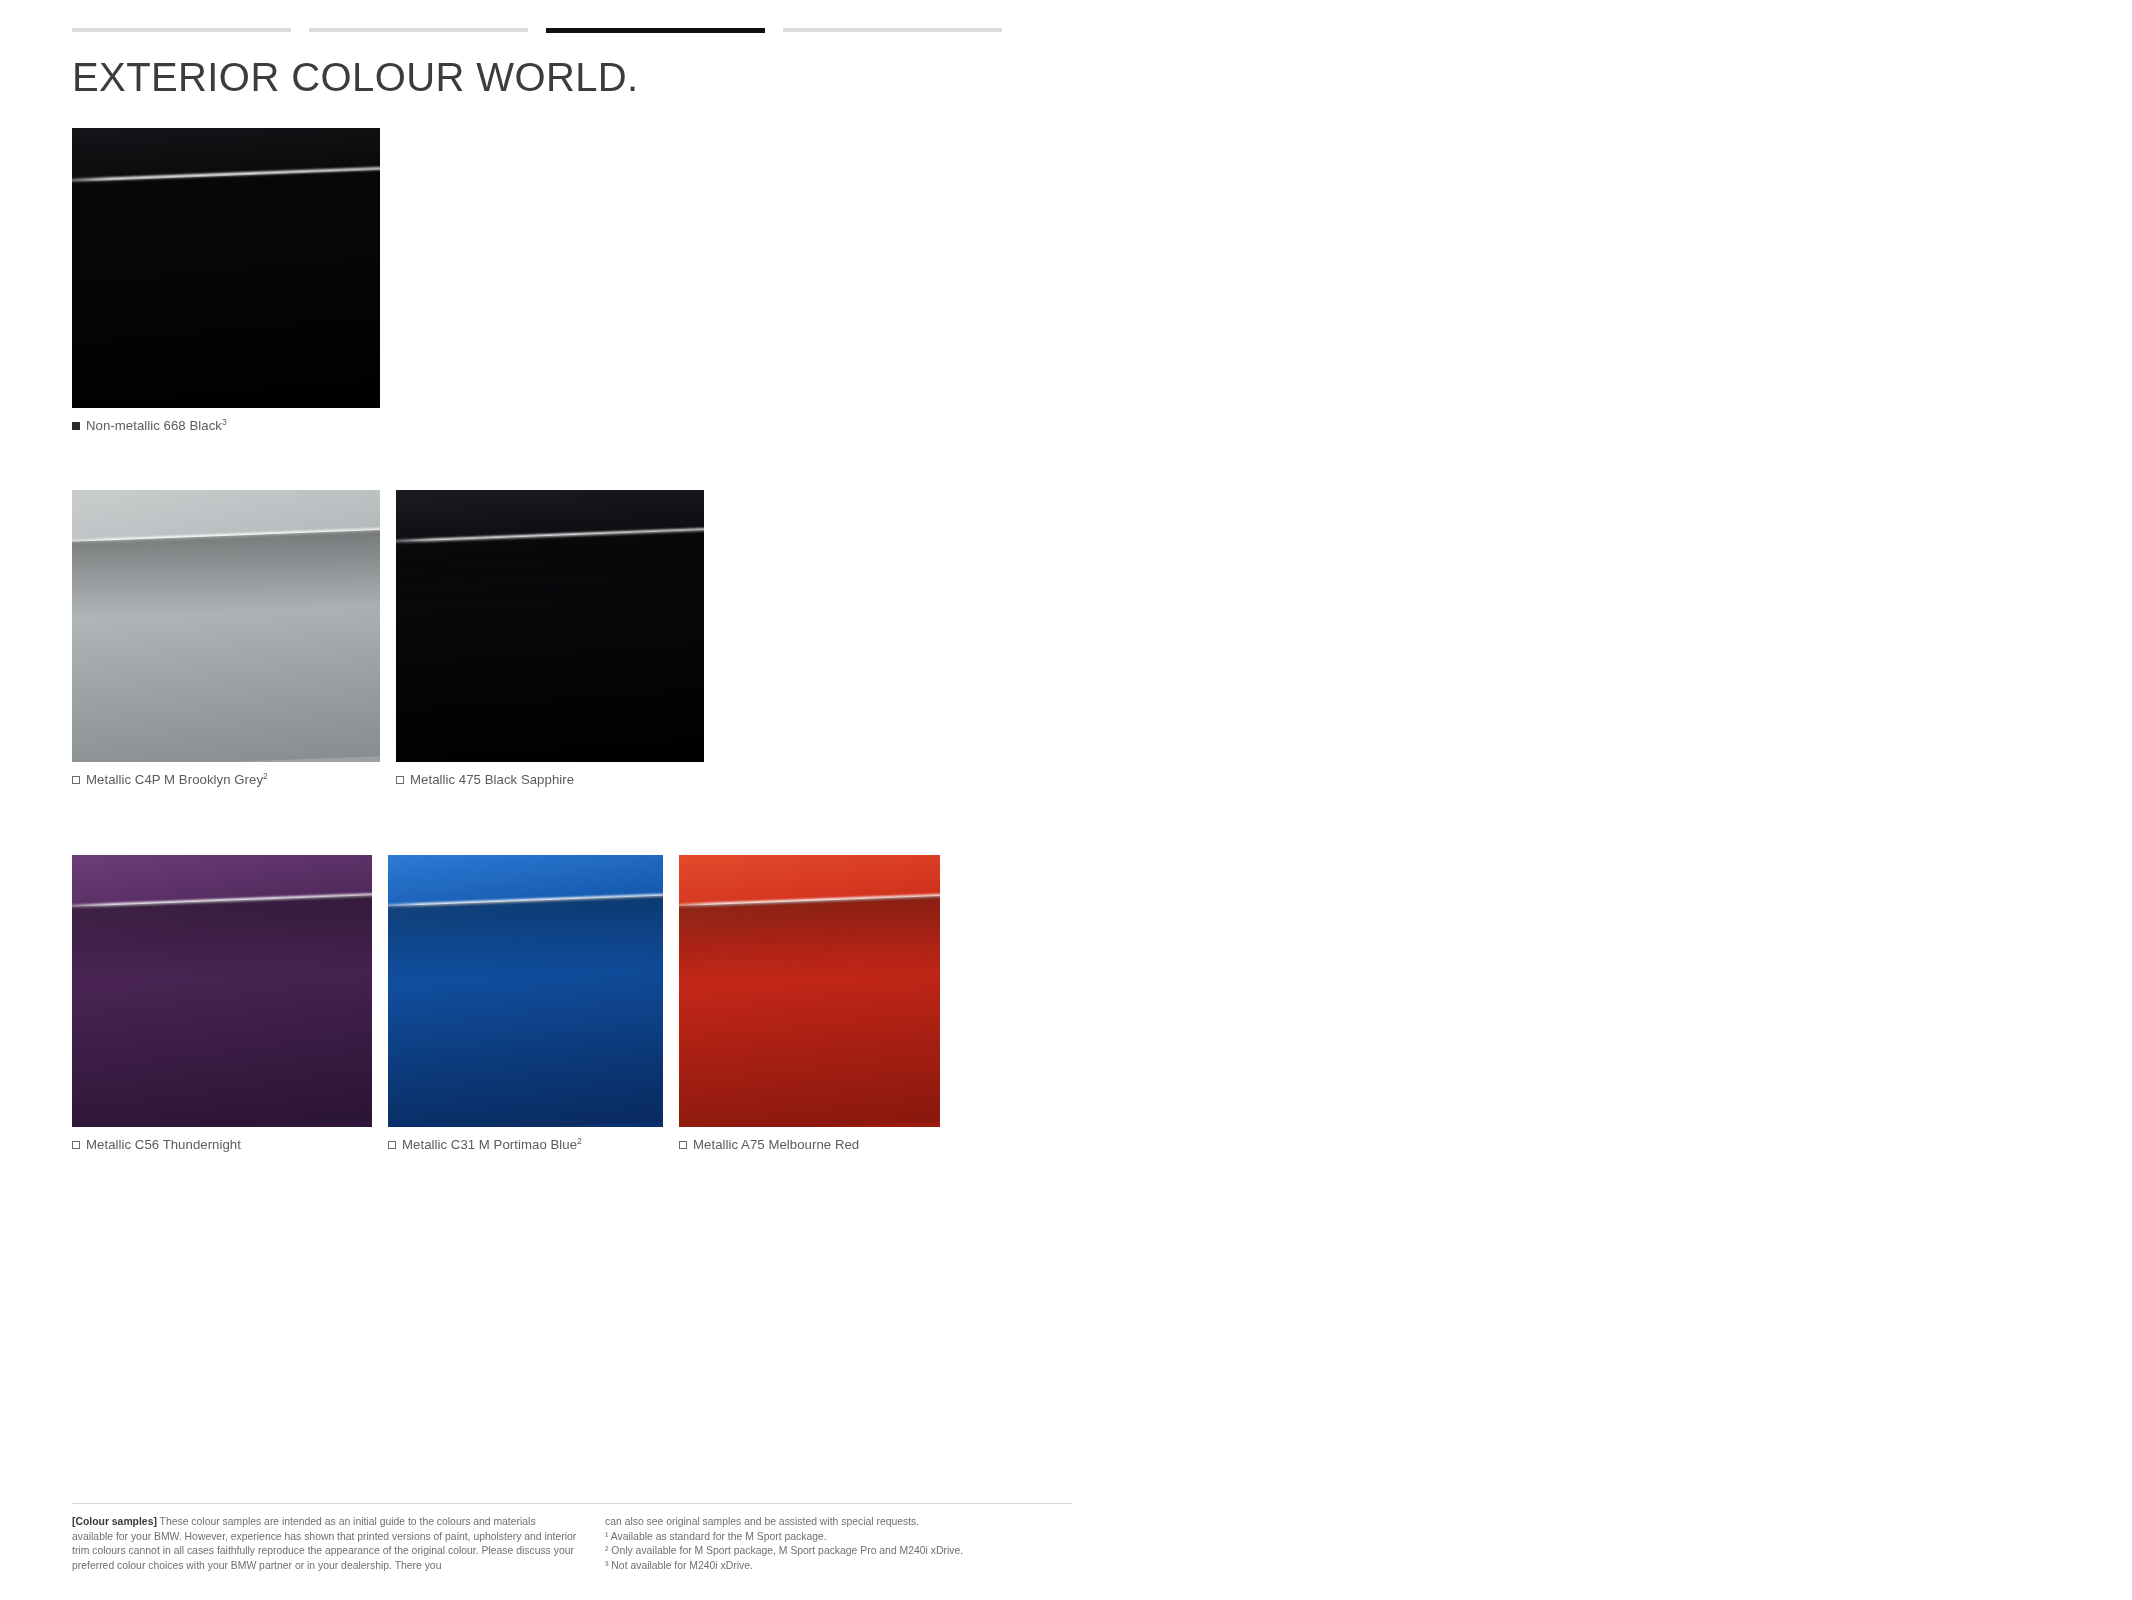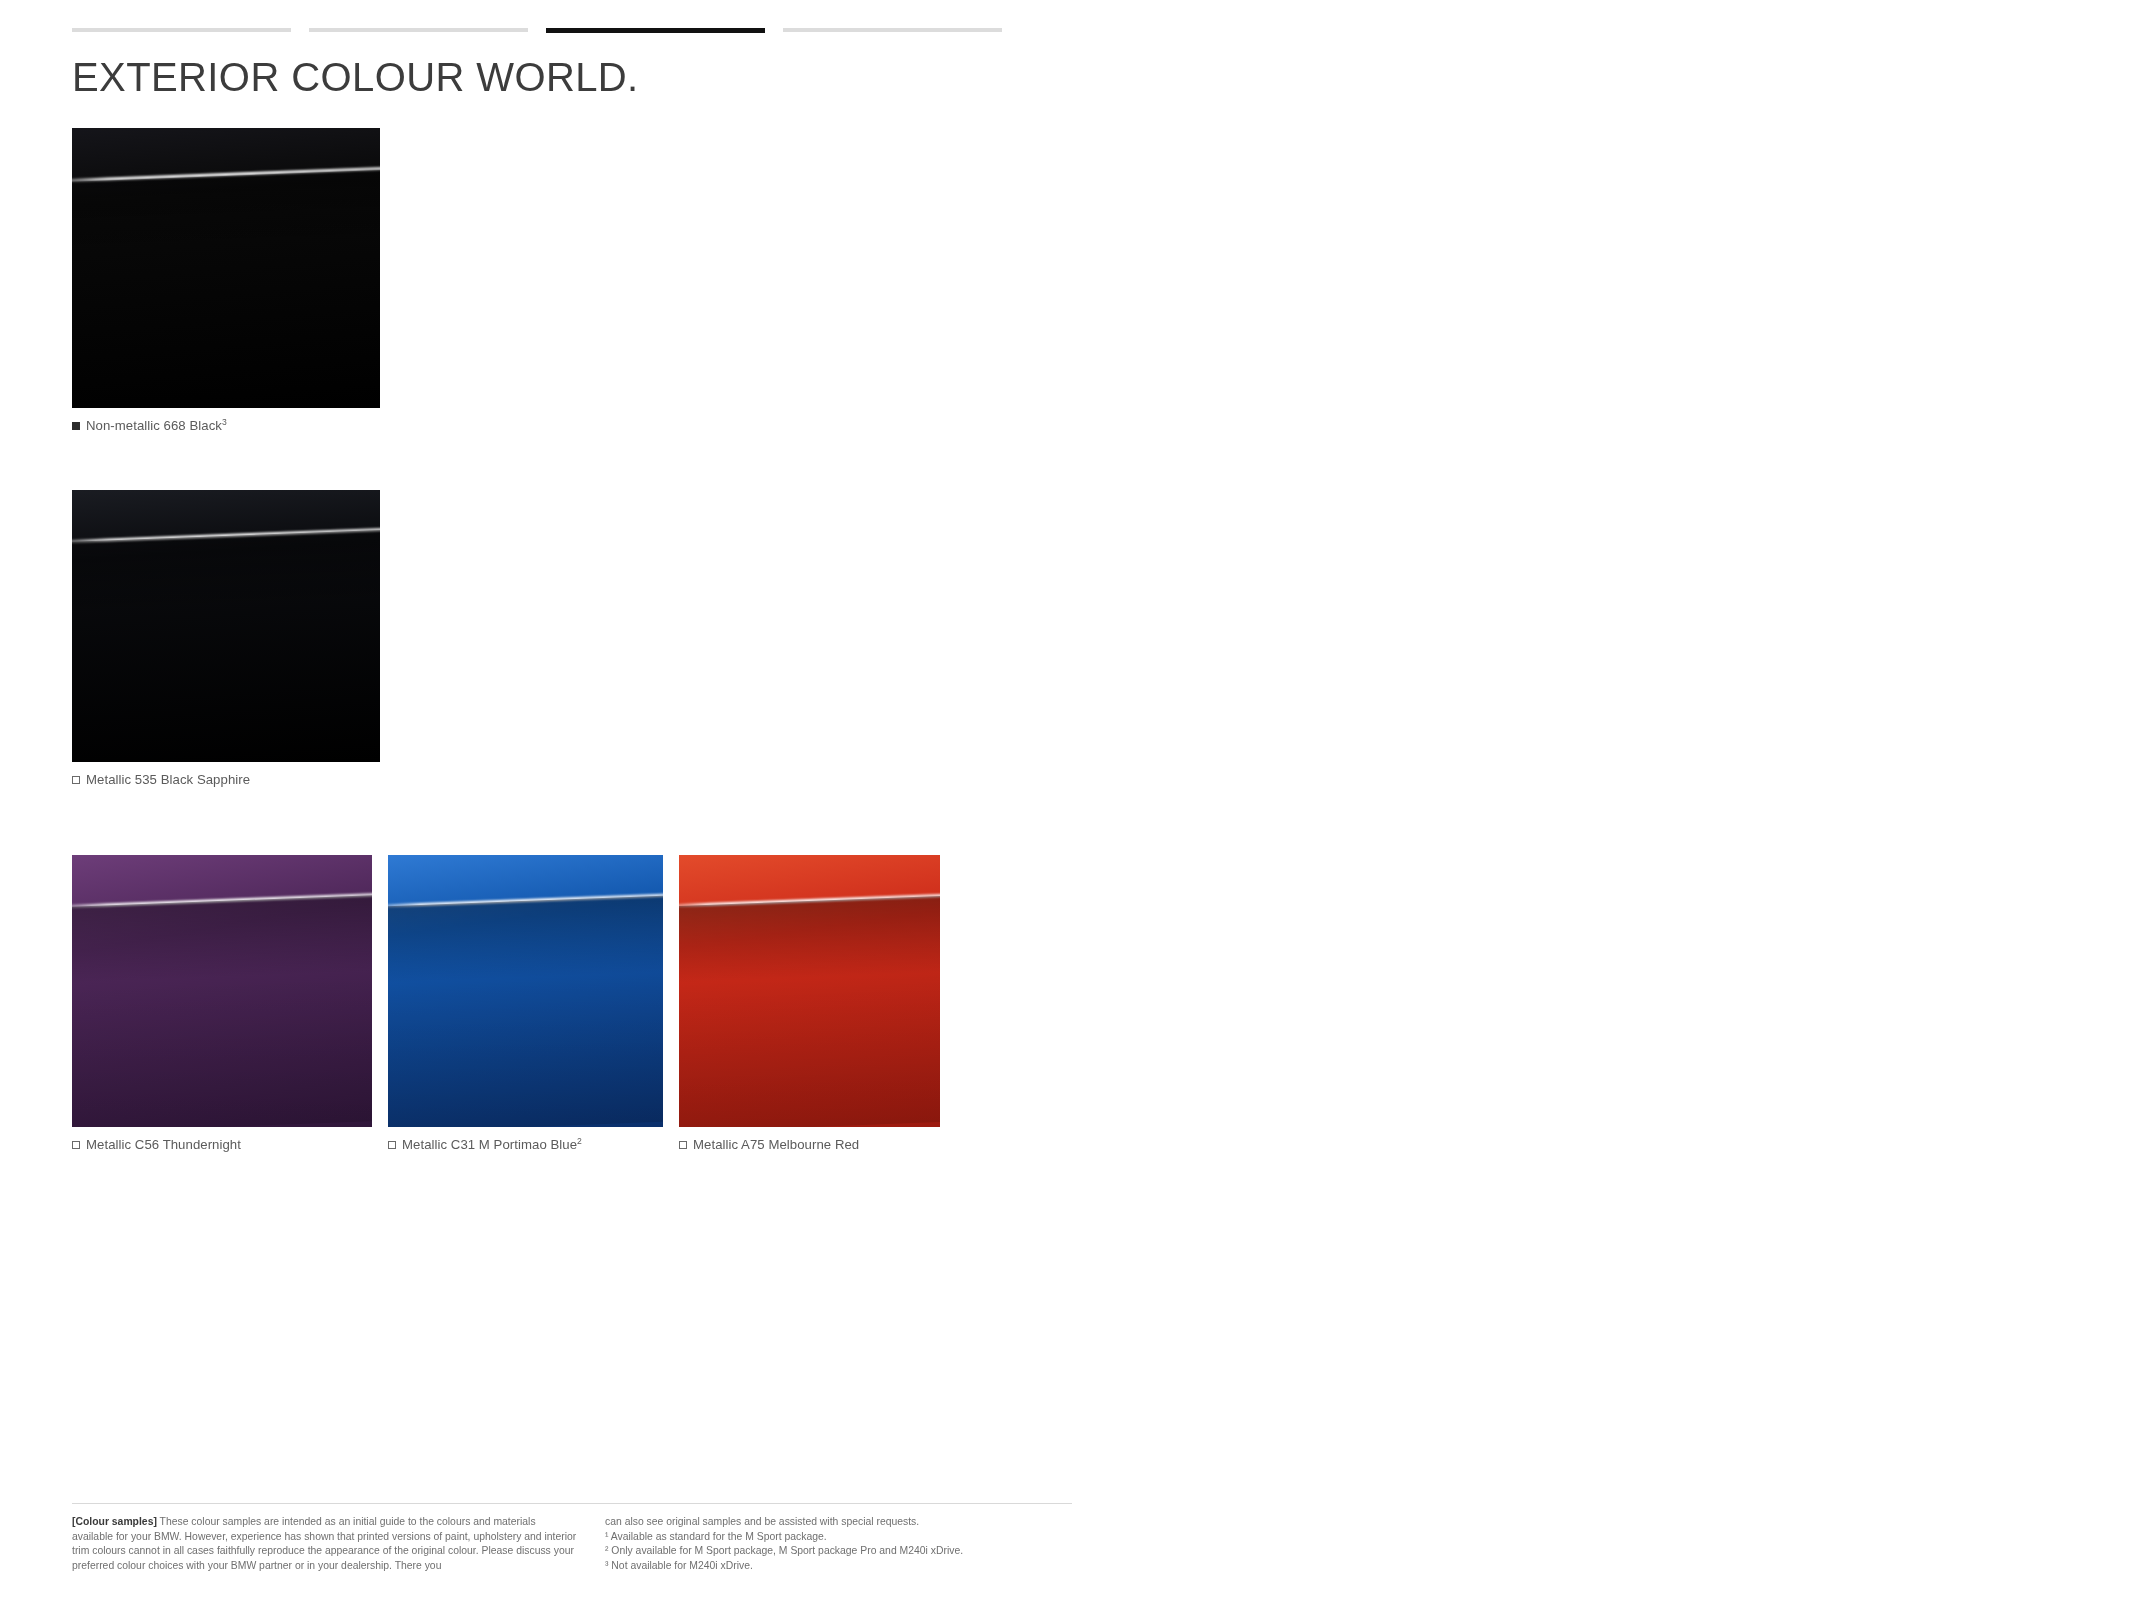--- a/index.html
+++ b/index.html
@@ -121,26 +121,35 @@
         </div>
         <div class="caption">
           <span class="mark std"></span>
           <span class="txt"><span>Non-metallic 668 Black</span><sup>3</sup></span>
         </div>
       </div>
     </div>
 
     <div class="grid" style="left:72px; top:490px; gap:16px;">
       <div class="cell" style="width:308px;">
+        <div class="swatch" style="height:272px; background:#a9aeb0;">
+          <div class="paint" style="background:linear-gradient(168deg,#c9cdce 0%, #b0b5b7 38%, #9aa0a3 100%);"></div>
+        </div>
+        <div class="caption">
+          <span class="mark"></span>
+          <span class="txt"><span>Metallic C4P M Brooklyn Grey</span><sup>2</sup></span>
+        </div>
+      </div>
+      <div class="cell" style="width:308px;">
         <div class="swatch" style="height:272px; background:#07070a;">
           <div class="paint" style="background:linear-gradient(176deg,#1a1c22 0%, #0a0b0e 24%, #000 100%);"></div>
         </div>
         <div class="caption">
           <span class="mark"></span>
-          <span class="txt"><span>Metallic 535 Black Sapphire</span><sup></sup></span>
+          <span class="txt"><span>Metallic 475 Black Sapphire</span><sup></sup></span>
         </div>
       </div>
     </div>
 
     <div class="grid" style="left:72px; top:855px; gap:16px;">
       <div class="cell" style="width:300px;">
         <div class="swatch" style="height:272px; background:#4a2556;">
           <div class="paint" style="background:linear-gradient(170deg,#6d3d79 0%, #4e2759 30%, #30163a 100%);"></div>
         </div>
         <div class="caption">

